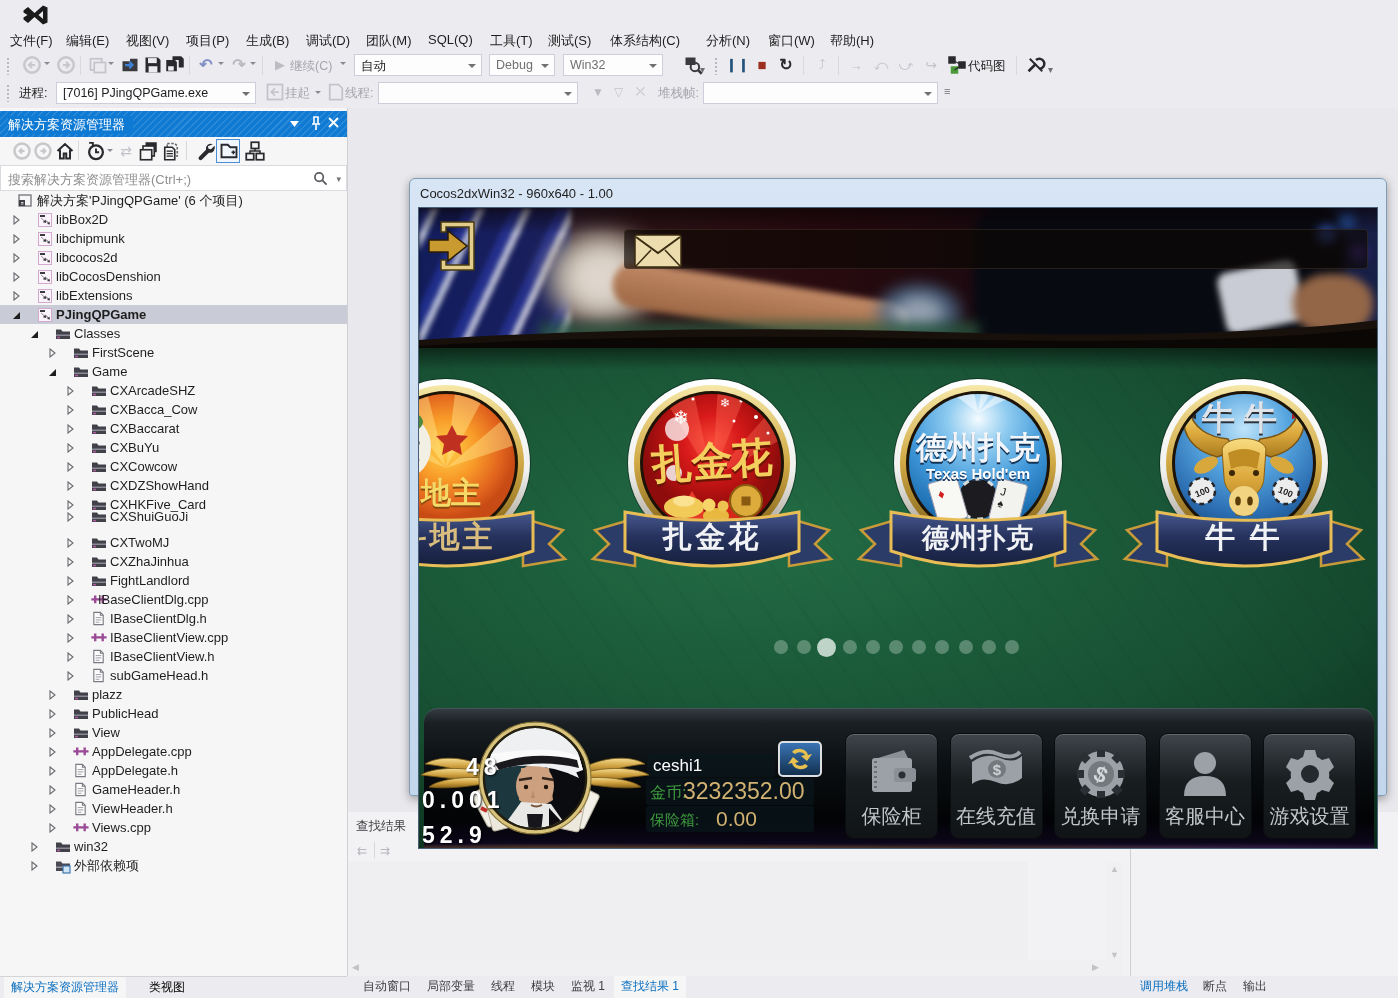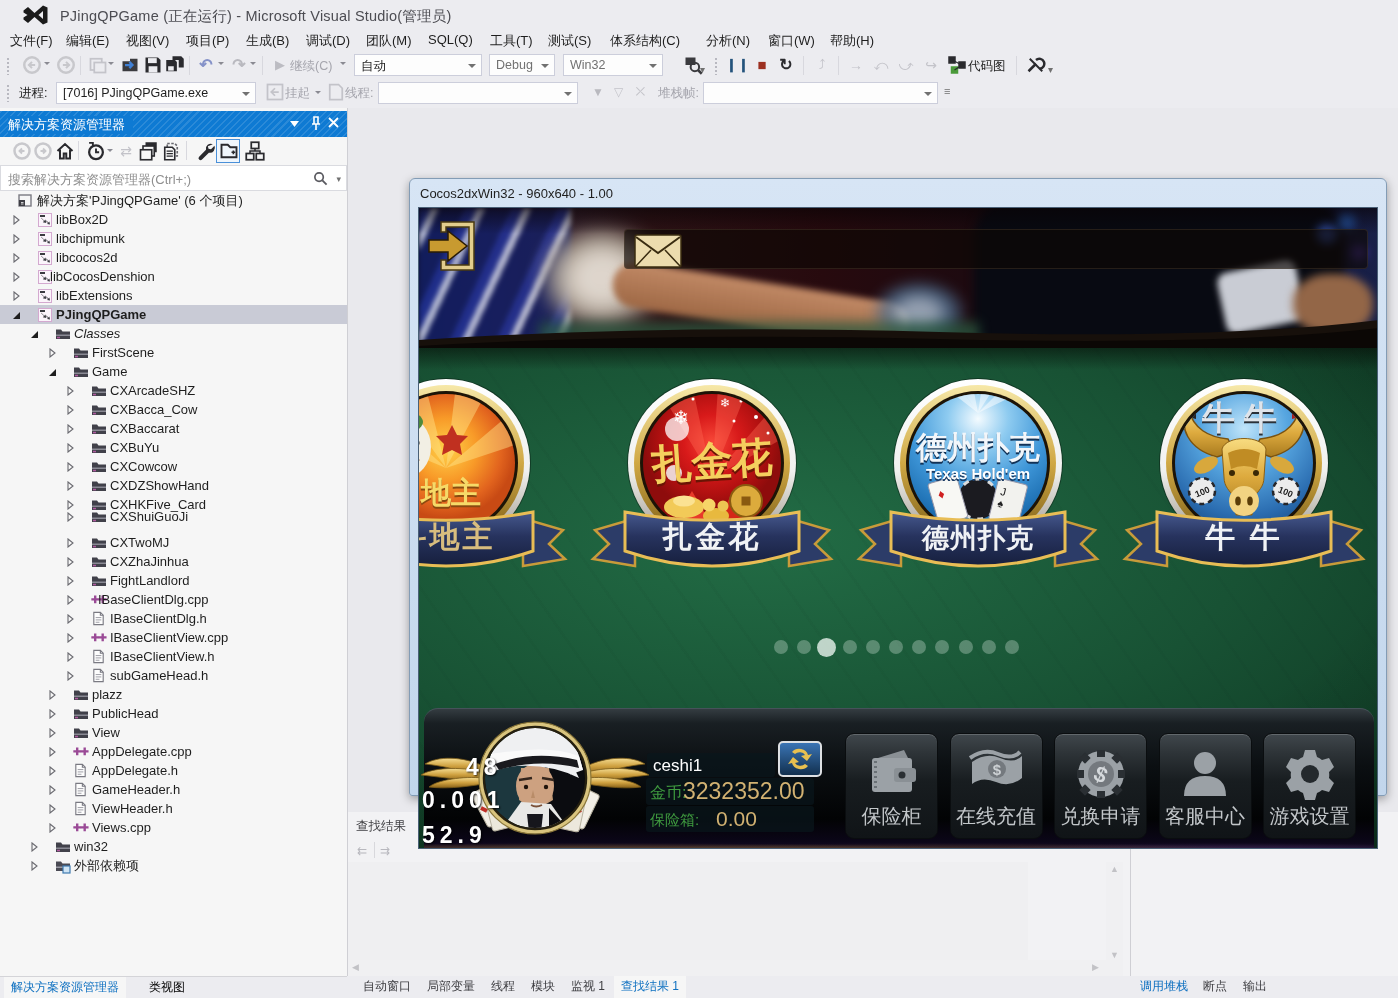--- a/index.html
+++ b/index.html
@@ -112,21 +112,20 @@
 .dbg { position:absolute; color:#fff; font-weight:bold; font-size:23px; letter-spacing:5px;
   text-shadow:1px 1px 2px rgba(0,0,0,0.8); }
 </style>
 </head>
 <body>
 
 <div id="titlebar">
   <svg class="vslogo" width="27" height="22" viewBox="0 0 27 22">
     <path d="M1.5,6.5 L6,3 L12.5,9 L21,1.5 L25.5,3.5 L25.5,18.5 L21,20.5 L12.5,13 L6,19 L1.5,15.5 L1.5,13.5 L5.5,11 L1.5,8.5 Z M21,7 L16.5,11 L21,15 Z" fill="#1a1a1a"></path>
   </svg>
-  <span class="ttext">PJingQPGame (正在运行) - Microsoft Visual Studio(管理员)</span>
 </div>
 
 <div id="menubar">
   <span style="left:10px">文件(F)</span>
     <span style="left:66px">编辑(E)</span>
     <span style="left:126px">视图(V)</span>
   <span style="left:186px">项目(P)</span>
     <span style="left:246px">生成(B)</span>
     <span style="left:306px">调试(D)</span>
   <span style="left:366px">团队(M)</span>
@@ -367,21 +366,21 @@
 <div class="trow" style="top:76px;">
         <svg class="abs" style="left:13px;top:5px" width="7" height="10" viewBox="0 0 7 10">
           <path d="M1,1 L6,5 L1,9 Z" fill="#f6f6f6" stroke="#6a6a70" stroke-width="1.1"></path>
         </svg>
         <svg class="abs" style="left:37px;top:2px" width="16" height="16" viewBox="0 0 16 16">
           <rect x="1.5" y="1.5" width="13" height="13" fill="#fbf4fb" stroke="#d4a9d0" stroke-width="1"></rect>
           <path d="M3,3 L8,3 L8,5 L3,5 Z" fill="#3a3a40"></path>
           <path d="M4,6 l3,3 l-1.2,1.2 l3.5,0.8 l-0.8,-3.5 l-1.2,1.2 l-3,-3 Z" fill="#3a3a40"></path>
           <path d="M9,9 l2,2 l-1,1 l3,0.6 l-0.6,-3 l-1,1 l-2,-2 Z" fill="#3a3a40"></path>
         </svg>
-        <span class="lbl" style="left:50px;">libCocosDenshion</span>
+        <span class="lbl" style="left:56px;">libCocosDenshion</span>
       </div>
 <div class="trow" style="top:95px;">
         <svg class="abs" style="left:13px;top:5px" width="7" height="10" viewBox="0 0 7 10">
           <path d="M1,1 L6,5 L1,9 Z" fill="#f6f6f6" stroke="#6a6a70" stroke-width="1.1"></path>
         </svg>
         <svg class="abs" style="left:37px;top:2px" width="16" height="16" viewBox="0 0 16 16">
           <rect x="1.5" y="1.5" width="13" height="13" fill="#fbf4fb" stroke="#d4a9d0" stroke-width="1"></rect>
           <path d="M3,3 L8,3 L8,5 L3,5 Z" fill="#3a3a40"></path>
           <path d="M4,6 l3,3 l-1.2,1.2 l3.5,0.8 l-0.8,-3.5 l-1.2,1.2 l-3,-3 Z" fill="#3a3a40"></path>
           <path d="M9,9 l2,2 l-1,1 l3,0.6 l-0.6,-3 l-1,1 l-2,-2 Z" fill="#3a3a40"></path>
@@ -393,21 +392,21 @@
           <path d="M8,1 L8,8 L1,8 Z" fill="#1e1e1e"></path>
         </svg>
         <svg class="abs" style="left:37px;top:2px" width="16" height="16" viewBox="0 0 16 16">
           <rect x="1.5" y="1.5" width="13" height="13" fill="#fbf4fb" stroke="#d4a9d0" stroke-width="1"></rect>
           <path d="M3,3 L8,3 L8,5 L3,5 Z" fill="#3a3a40"></path>
           <path d="M4,6 l3,3 l-1.2,1.2 l3.5,0.8 l-0.8,-3.5 l-1.2,1.2 l-3,-3 Z" fill="#3a3a40"></path>
           <path d="M9,9 l2,2 l-1,1 l3,0.6 l-0.6,-3 l-1,1 l-2,-2 Z" fill="#3a3a40"></path>
         </svg>
         <span class="lbl" style="left:56px;font-weight:bold;">PJingQPGame</span>
       </div>
-<div class="trow" style="top:133px;font-style:italic;">
+<div class="trow" style="top:133px;">
         <svg class="abs" style="left:30px;top:6px" width="9" height="9" viewBox="0 0 9 9">
           <path d="M8,1 L8,8 L1,8 Z" fill="#1e1e1e"></path>
         </svg>
         <svg class="abs" style="left:55px;top:2px" width="16" height="16" viewBox="0 0 16 16">
           <path d="M1,3.5 L6,3.5 L7.5,5.5 L15,5.5 L15,13 L1,13 Z" fill="#41414a"></path>
           <path d="M1,8.5 L15,8.5 L15,10 L1,10 Z" fill="#8a8a94"></path>
           <rect x="2" y="10.8" width="3" height="1.5" fill="#b05aa0"></rect>
         </svg>
         <span class="lbl" style="left:74px;">Classes</span>
       </div>

